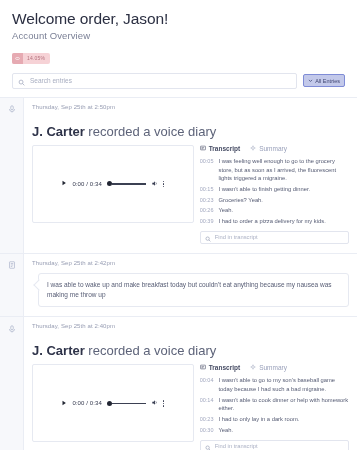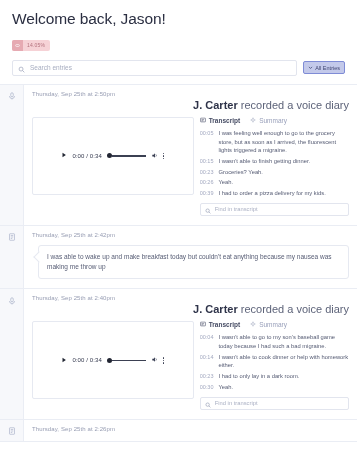--- a/index.html
+++ b/index.html
@@ -124,25 +124,24 @@
     flex: 1 1 auto;
     padding: 6px 8px 9px 8px;
     min-width: 0;
   }
   .entry-time {
     font-size: 6px;
     color: #969cb2;
     letter-spacing: 0.1px;
   }
   .entry-action {
-    font-size: 11px;
+    font-size: 13px;
     color: #5d melhor;
     color: #5d6379;
-    margin-top: 2px;
-    text-align: right;
+    margin-top: 14px;
   }
   .entry-action b { color: #2e3349; font-weight: 700; }
 
   
   .voice-wrap {
     display: flex;
     gap: 6px;
     margin-top: 6px;
     align-items: stretch;
   }
@@ -248,21 +247,22 @@
     border-bottom: 1px solid #e6e9f1;
     transform: rotate(45deg);
   }
 </style>
 </head>
 <body>
 
 <div class="page">
 
   <div class="header">
-    <div class="welcome">Welcome back, Jason!</div>
+    <div class="welcome">Welcome order, Jason!</div>
+    <div class="subtitle">Account Overview</div>
     <div class="badge-row">
       <span class="badge">
         <span class="badge-icon">
           <svg width="5" height="5" viewBox="0 0 16 16" fill="none" stroke="#ffffff" stroke-width="2">
             <rect x="2" y="5" width="12" height="6" rx="3"></rect>
           </svg>
         </span>
         <span class="badge-text">14.05%</span>
       </span>
     </div>

